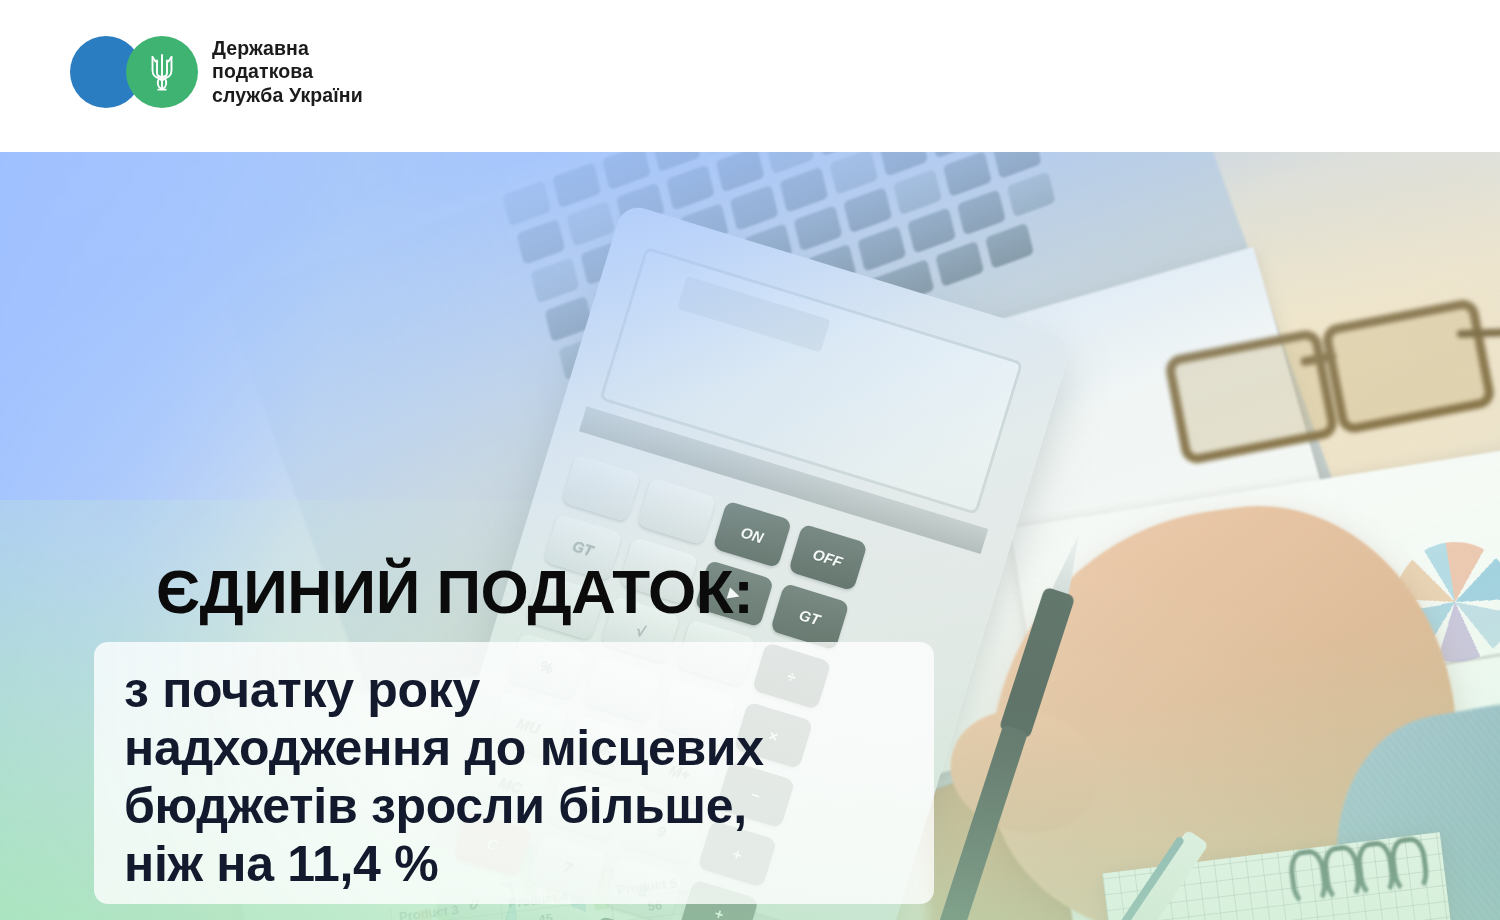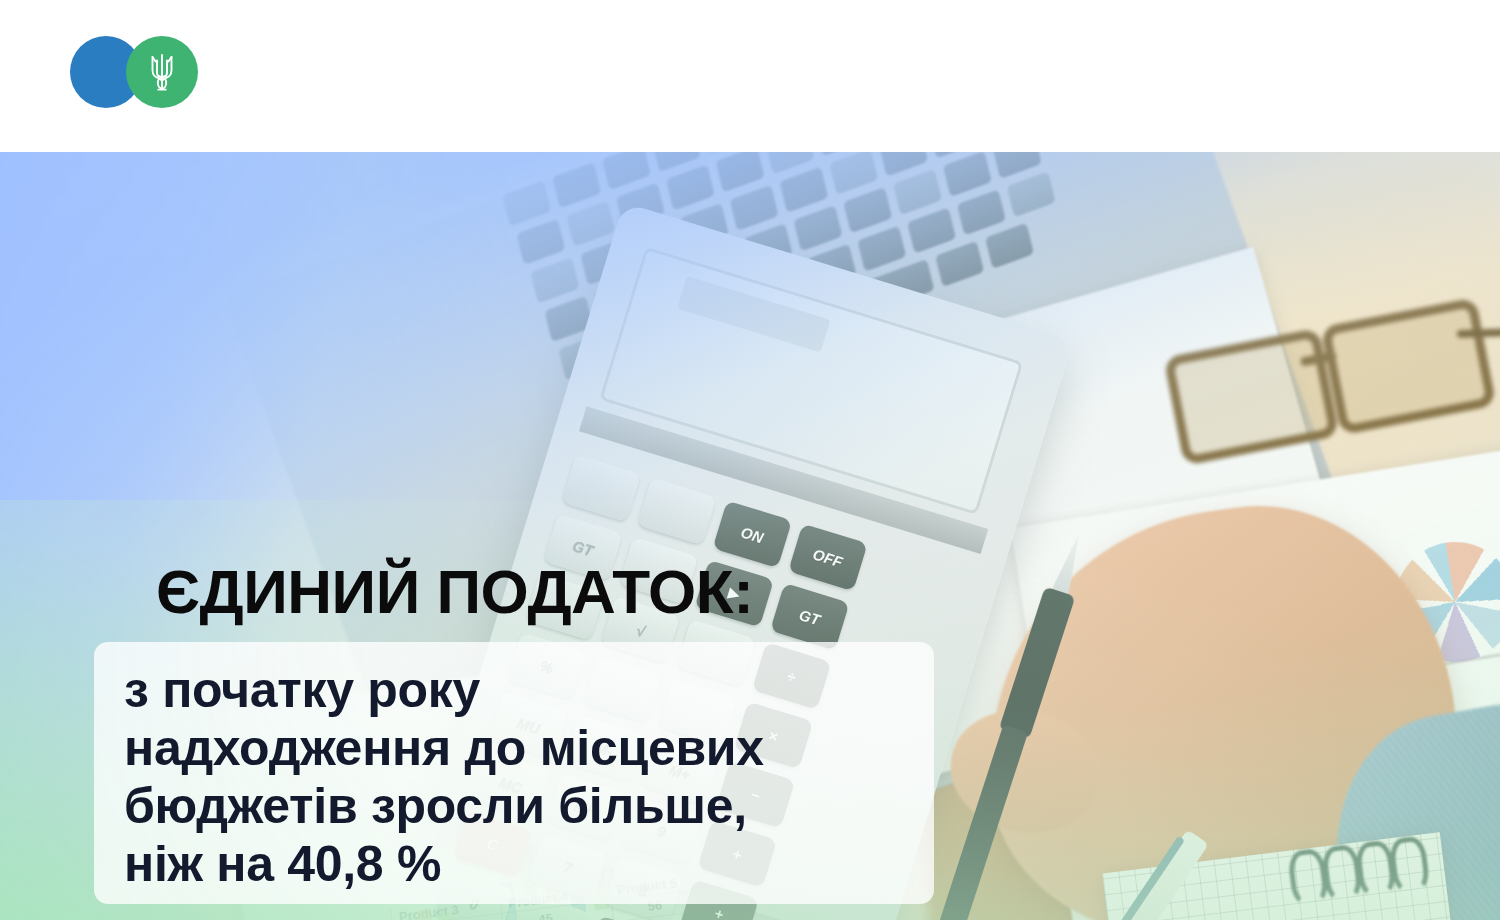--- a/index.html
+++ b/index.html
@@ -329,20 +329,23 @@
             <path d="M11 10.5 L11 22.5 C11 25 12.8 26.4 14.4 26.6"></path>
             <path d="M21 10.5 L21 22.5 C21 25 19.2 26.4 17.6 26.6"></path>
             <path d="M6.5 7 L9.6 11.5"></path>
             <path d="M25.5 7 L22.4 11.5"></path>
             <path d="M11.6 27.8 L16 30.5 L20.4 27.8"></path>
             <ellipse cx="16" cy="33" rx="4.2" ry="5.4"></ellipse>
             <path d="M12.2 39.6 L19.8 39.6"></path>
           </g>
         </svg>
       </div>
+      <div class="logo-text">Державна
+податкова
+служба України</div>
     </div>
   </div>
 
   <div class="hero">
 
     <div class="photo">
       <div class="desk"></div>
       <div class="wood"></div>
 
       <div class="laptop-base"></div>
@@ -543,16 +546,16 @@
 
     <div class="wash"></div>
     <div class="wash2"></div>
     <div class="washBottom"></div>
 
     <div class="headline">ЄДИНИЙ ПОДАТОК:</div>
     <div class="textbox"></div>
     <div class="bodytext">з початку року
 надходження до місцевих
 бюджетів зросли більше,
-ніж на 40,8 %</div>
+ніж на 11,4 %</div>
   </div>
 
 </div>
 
 </body></html>

